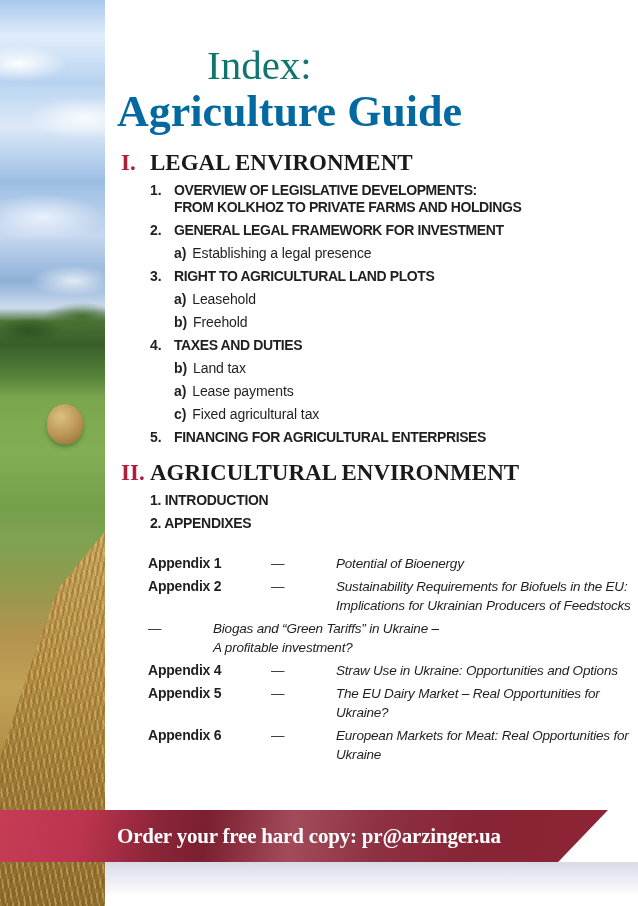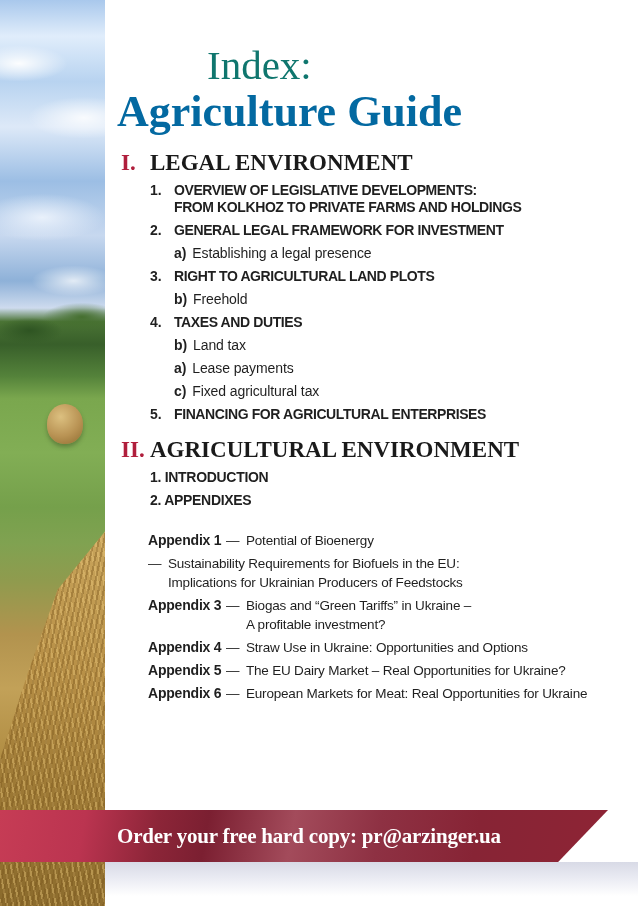--- a/index.html
+++ b/index.html
@@ -62,24 +62,24 @@
   .sec2{margin-top:14px;}
 
   .item{display:flex;margin-left:45px;margin-bottom:6px;font-size:14px;line-height:17px;}
   .item .num{width:24px;flex:none;font-weight:700;}
   .item .txt{font-weight:700;letter-spacing:-0.4px;}
   .subitem{margin-left:69px;margin-bottom:6px;font-size:14px;line-height:17px;letter-spacing:-0.1px;}
   .subitem b{margin-right:6px;}
   .plain-item{margin-left:45px;margin-bottom:6px;font-weight:700;font-size:14px;line-height:17px;letter-spacing:-0.3px;}
 
   .appendixes{margin-top:22px;}
-  .app-row{display:flex;margin-left:43px;margin-bottom:4px;font-size:13.5px;line-height:19px;letter-spacing:-0.2px;}
+  .app-row{display:flex;margin-left:43px;margin-bottom:4px;font-size:13.5px;line-height:19px;letter-spacing:-0.2px;gap:45px;}
   .app-label{width:78px;flex:none;font-weight:700;font-size:14px;}
   .app-dash{width:20px;flex:none;}
-  .app-text{flex:1;}
+  .app-text{flex:1;font-style:italic;}
 
   
   .ribbon{
     position:absolute;left:0;top:810px;width:608px;height:52px;box-sizing:border-box;
     padding-left:117px;line-height:52px;
     font-family:"Liberation Serif",serif;font-weight:700;font-size:21px;letter-spacing:-0.2px;color:#ffffff;
     background:linear-gradient(100deg,
       #c63c55 0%, #bb3450 14%, #8c2538 26%, #7b1f31 34%,
       #a34b5b 48%, #8e3143 62%, #872435 78%, #8e2435 100%);
     clip-path:polygon(0 0, 100% 0, 91.8% 100%, 0 100%);
@@ -121,20 +121,23 @@
   </div>
   <div class="subitem">
     <b>a)</b><span>Establishing a legal presence</span>
   </div>
 
   <div class="item">
     <span class="num">3.</span>
     <span class="txt">RIGHT TO AGRICULTURAL LAND PLOTS</span>
   </div>
   <div class="subitem">
+    <b>a)</b><span>Leasehold</span>
+  </div>
+  <div class="subitem">
     <b>b)</b><span>Freehold</span>
   </div>
 
   <div class="item">
     <span class="num">4.</span>
     <span class="txt">TAXES AND DUTIES</span>
   </div>
   <div class="subitem">
     <b>b)</b><span>Land tax</span>
   </div>
@@ -157,28 +160,28 @@
   <div class="plain-item">1. INTRODUCTION</div>
   <div class="plain-item">2. APPENDIXES</div>
 
   <div class="appendixes">
     <div class="app-row">
       <span class="app-label">Appendix 1</span>
       <span class="app-dash">—</span>
       <span class="app-text">Potential of Bioenergy</span>
     </div>
     <div class="app-row">
+      <span class="app-label">Appendix 2</span>
       <span class="app-dash">—</span>
       <span class="app-text">
         <span>Sustainability Requirements for Biofuels in the EU:</span><br>
         <span>Implications for Ukrainian Producers of Feedstocks</span>
       </span>
     </div>
     <div class="app-row">
-      <span class="app-label">Appendix 3</span>
       <span class="app-dash">—</span>
       <span class="app-text">
         <span>Biogas and “Green Tariffs” in Ukraine –</span><br>
         <span>A profitable investment?</span>
       </span>
     </div>
     <div class="app-row">
       <span class="app-label">Appendix 4</span>
       <span class="app-dash">—</span>
       <span class="app-text">Straw Use in Ukraine: Opportunities and Options</span>

